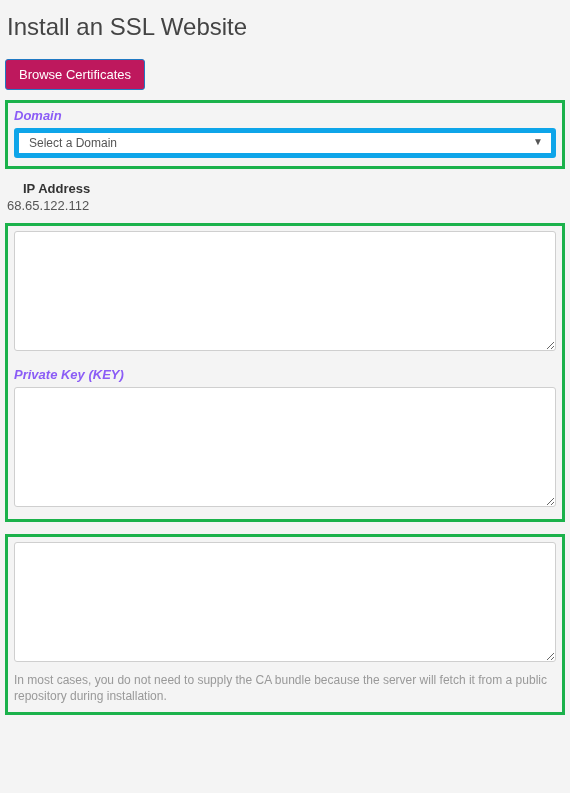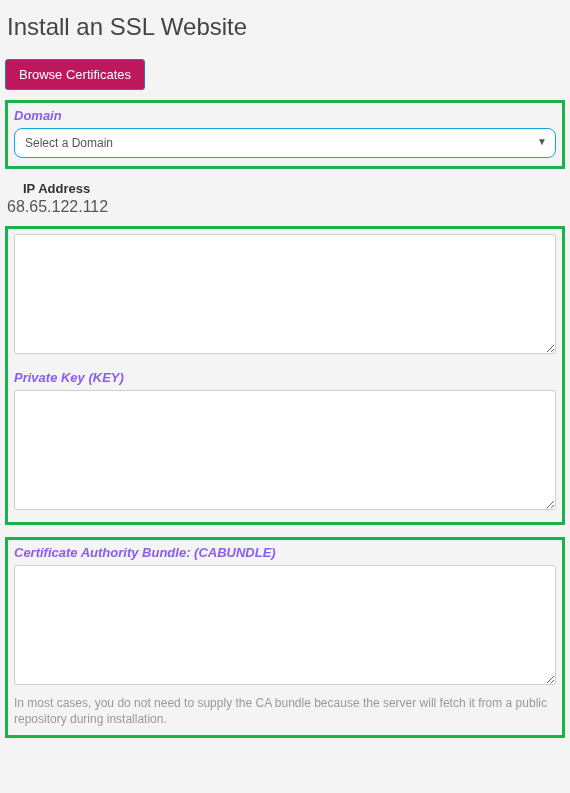--- a/index.html
+++ b/index.html
@@ -44,22 +44,22 @@
       font-weight: 700;
       font-size: 13px;
       color: #8b5cf6;
       display: block;
       margin-bottom: 5px;
       font-style: italic;
     }
     .select-wrap {
       position: relative;
       background: #fff;
-      border: 1px solid #0ea5e9;
-      border-radius: 8px;
+      border: 5px solid #0ea5e9;
+      border-radius: 3px;
       height: 30px;
     }
     .select-wrap select {
       width: 100%;
       height: 100%;
       border: none;
       background: transparent;
       padding: 0 28px 0 10px;
       font-size: 12px;
       color: #555;
@@ -78,21 +78,21 @@
       color: #555;
     }
     .ip-label {
       font-weight: 700;
       font-size: 13px;
       color: #333;
       margin-top: 12px;
       margin-left: 18px;
     }
     .ip-value {
-      font-size: 16px;
+      font-size: 13px;
       color: #555;
       margin-top: 2px;
       margin-left: 2px;
       margin-bottom: 6px;
     }
     textarea {
       width: 100%;
       border: 1px solid #cfcfcf;
       border-radius: 3px;
       resize: vertical;
@@ -146,21 +146,20 @@
   <textarea class="ta-crt" style=""></textarea>
 
   <div class="spacer-sm"></div>
   <div class="spacer-sm"></div>
 
   <span class="label">Private Key (KEY)</span>
   <textarea class="ta-key" style=""></textarea>
 </div>
 
 <div class="highlight-group second">
-  <span class="label">Certificate Authority Bundle: (CABUNDLE)</span>
   <textarea class="ta-ca" style=""></textarea>
   <div class="helper">In most cases, you do not need to supply the CA bundle because the server will fetch it from a public repository during installation.</div>
 </div>
 
 
 
 
 
 
 </body></html>

